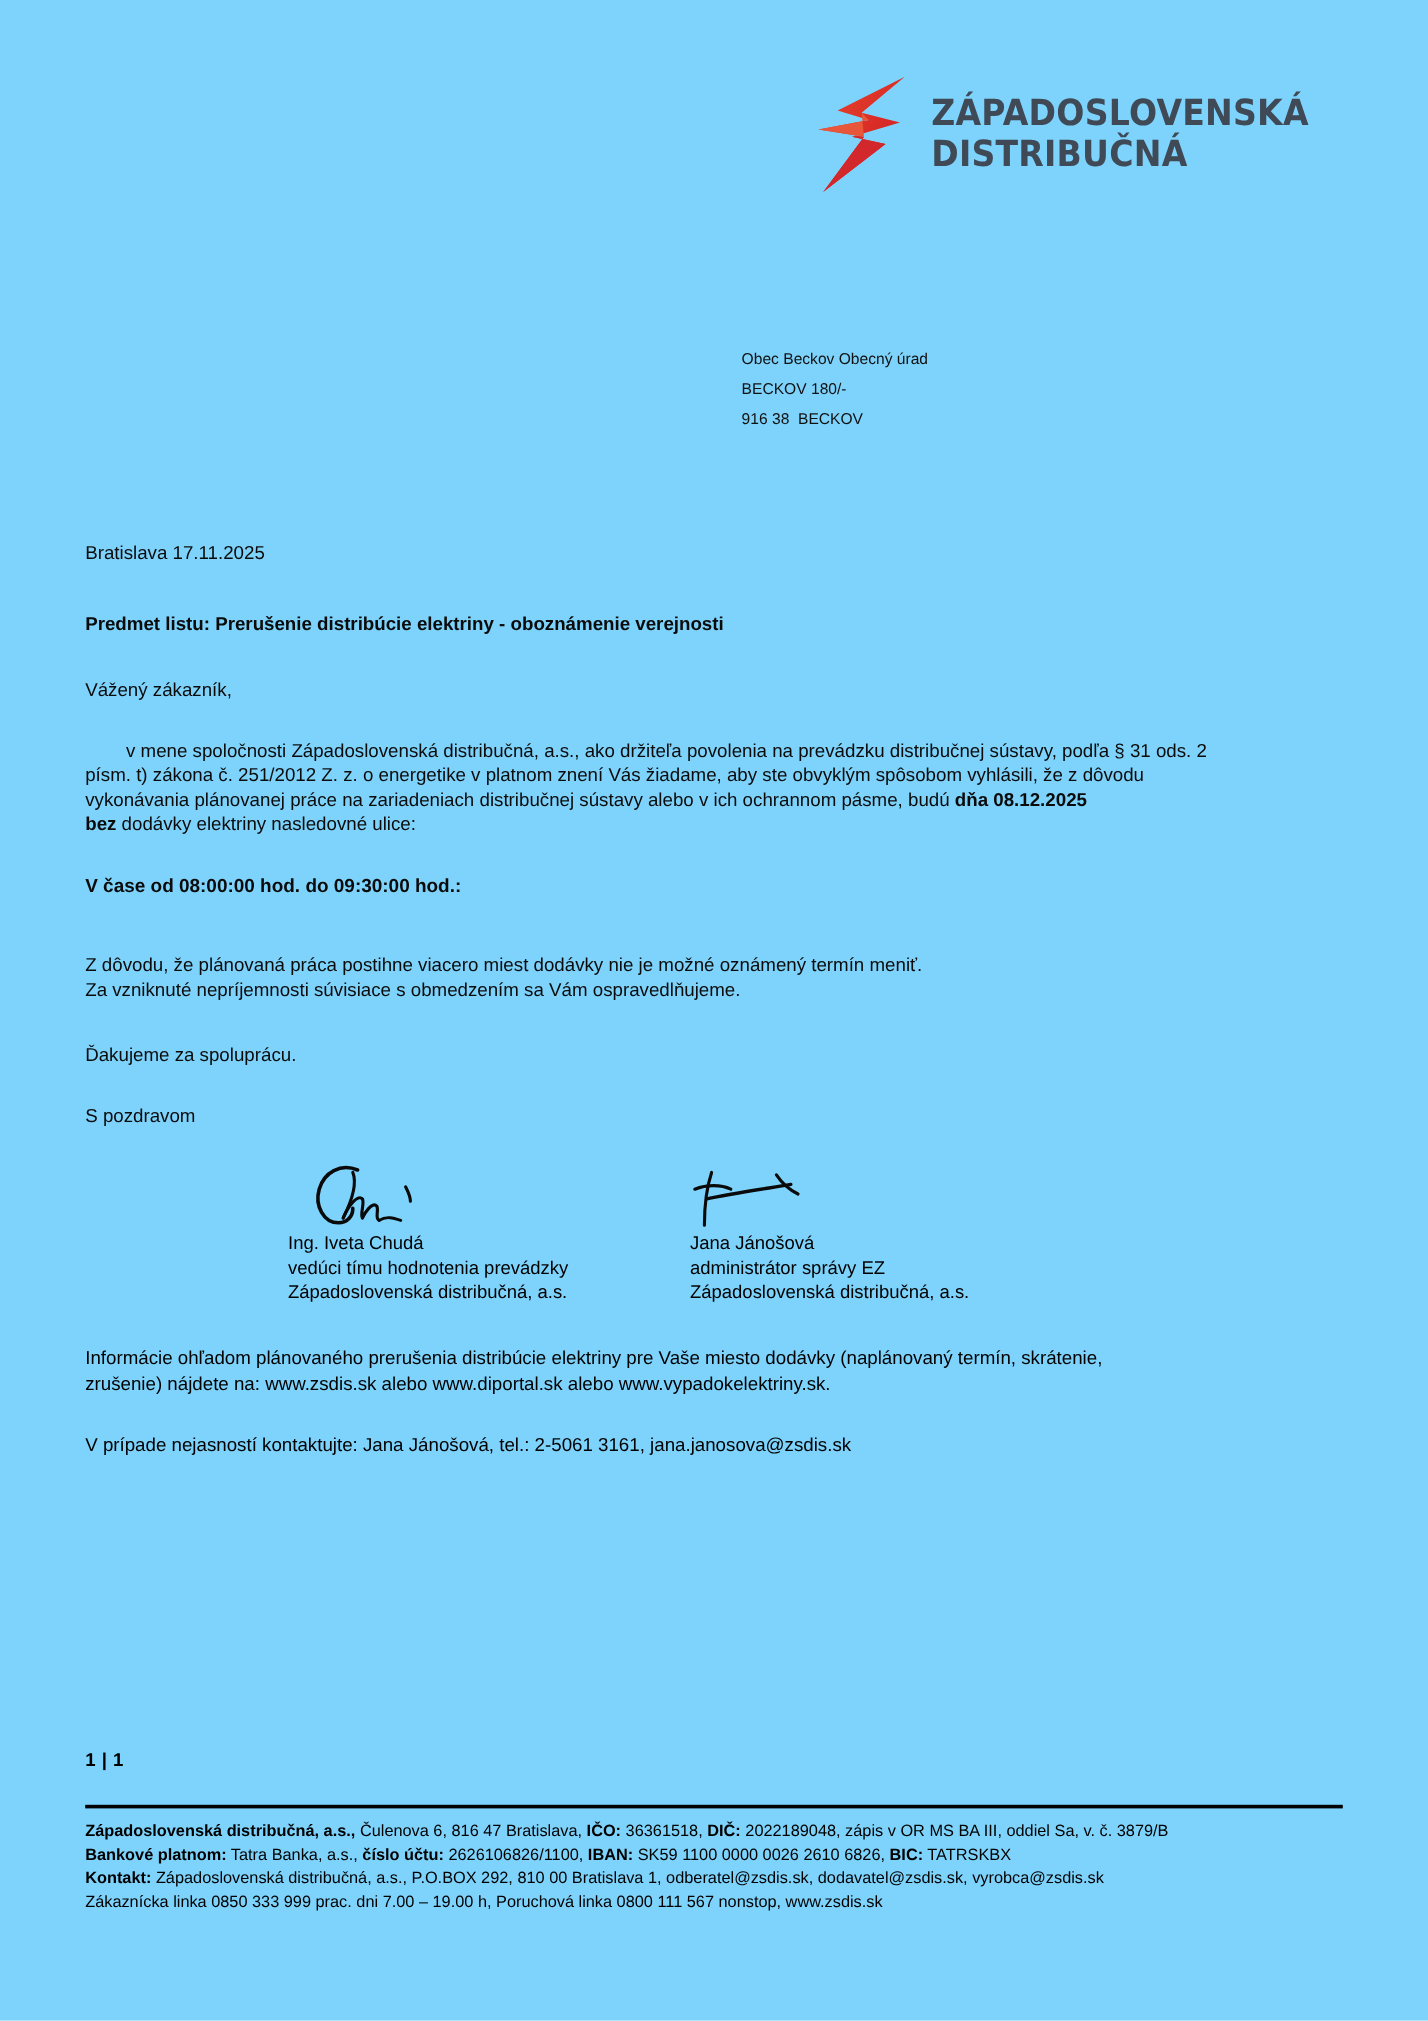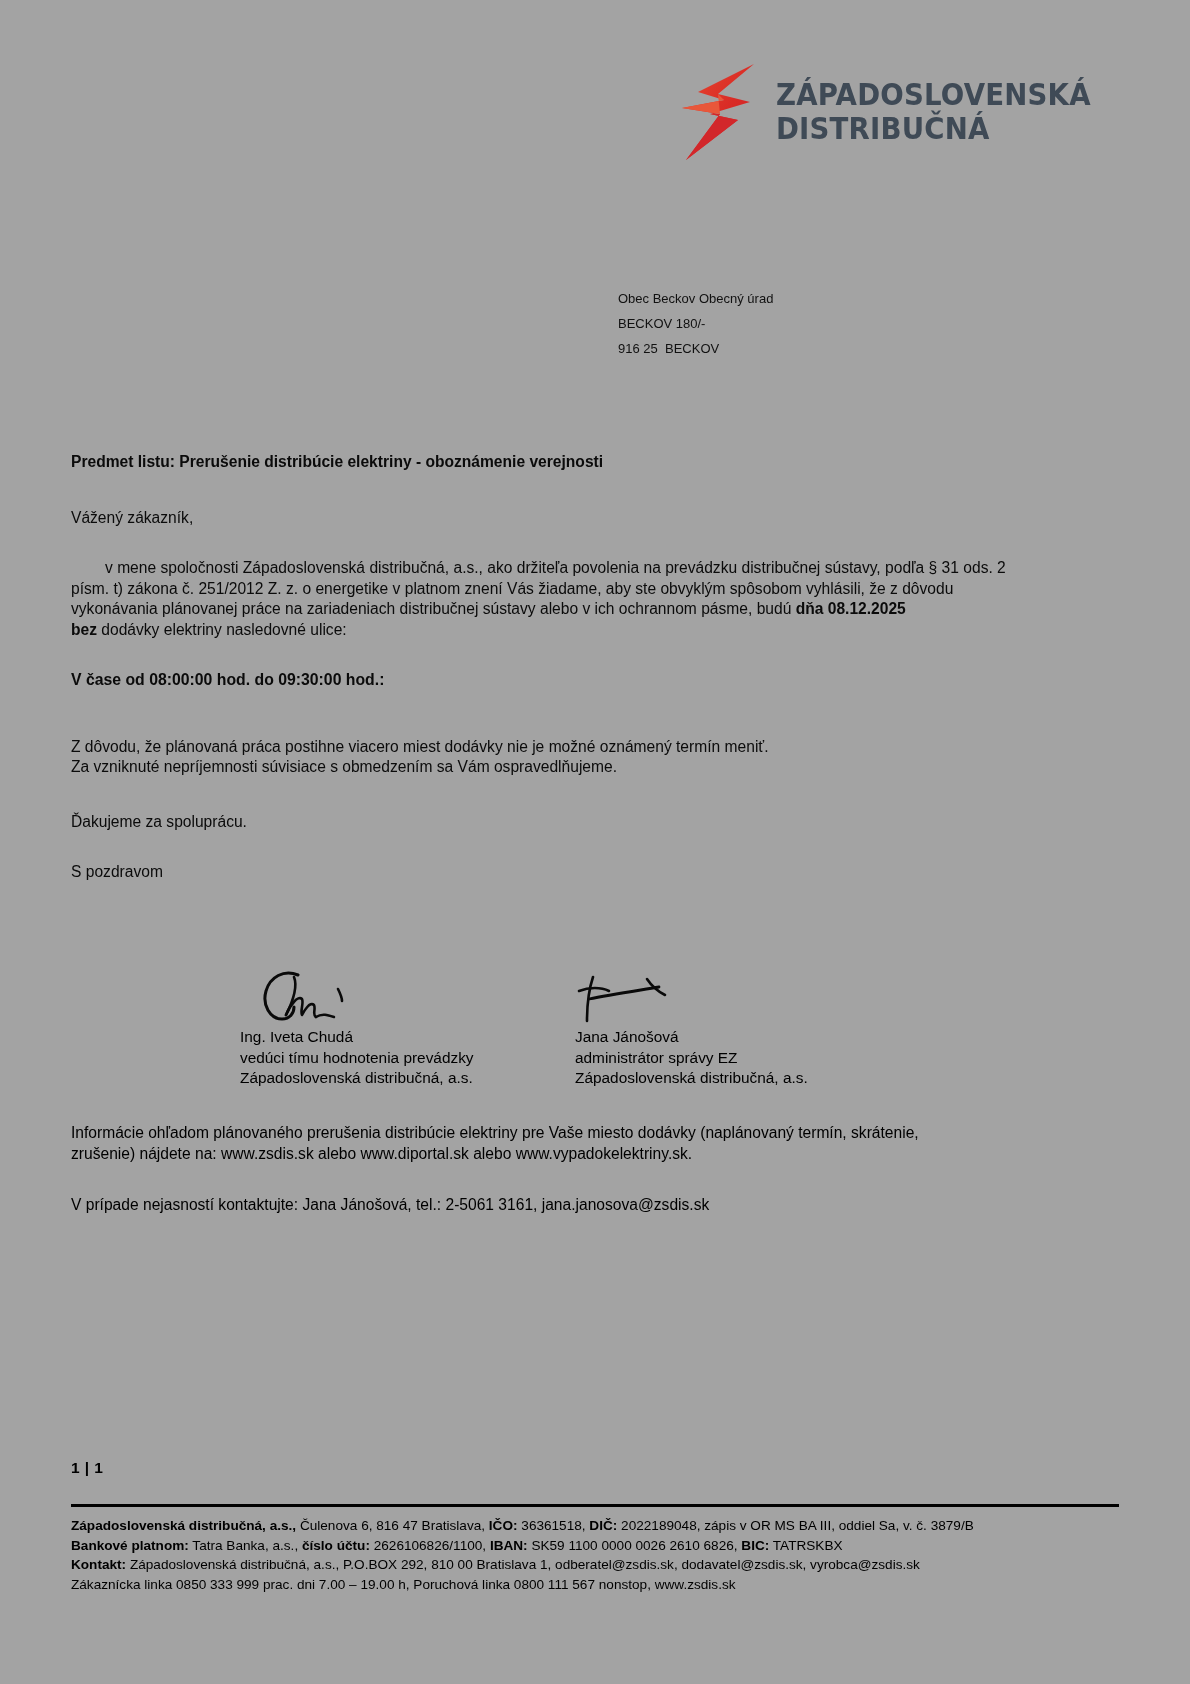--- a/index.html
+++ b/index.html
@@ -8,21 +8,21 @@
     background: #ffffff;
   }
   body {
     font-family: "Liberation Sans", sans-serif;
     color: #000000;
   }
   .page {
     position: relative;
     width: 1190px;
     height: 1684px;
-    background: #a3a3a3;
+    background: #7dd3fc;
     overflow: hidden;
     box-sizing: border-box;
   }
 
   
   .logo-block {
     position: absolute;
     top: 62px;
     right: 72px;
     display: flex;
@@ -183,25 +183,26 @@
     </div>
     <div class="logo-text">
       <span>ZÁPADOSLOVENSKÁ</span>
       <span>DISTRIBUČNÁ</span>
     </div>
   </div>
 
   <div class="address">
     <div>Obec Beckov Obecný úrad</div>
     <div>BECKOV 180/-</div>
-    <div>916 25  BECKOV</div>
+    <div>916 38  BECKOV</div>
   </div>
 
   <div class="body-area">
 
+    <p class="line-date">Bratislava 17.11.2025</p>
 
     <p class="subject">Predmet listu: Prerušenie distribúcie elektriny - oboznámenie verejnosti</p>
 
     <p class="salutation">Vážený zákazník,</p>
 
     <p class="para-main"><span class="indent"></span><span>v mene spoločnosti Západoslovenská distribučná, a.s., ako držiteľa povolenia na prevádzku distribučnej sústavy, podľa § 31 ods. 2 písm. t) zákona č. 251/2012 Z. z. o energetike v platnom znení Vás žiadame, aby ste obvyklým spôsobom vyhlásili, že z dôvodu vykonávania plánovanej práce na zariadeniach distribučnej sústavy alebo v ich ochrannom pásme, budú </span><span class="b">dňa 08.12.2025</span><br><span class="b">bez</span><span> dodávky elektriny nasledovné ulice:</span></p>
 
     <p class="time-line">V čase od 08:00:00 hod.  do 09:30:00 hod.:</p>
 
 

